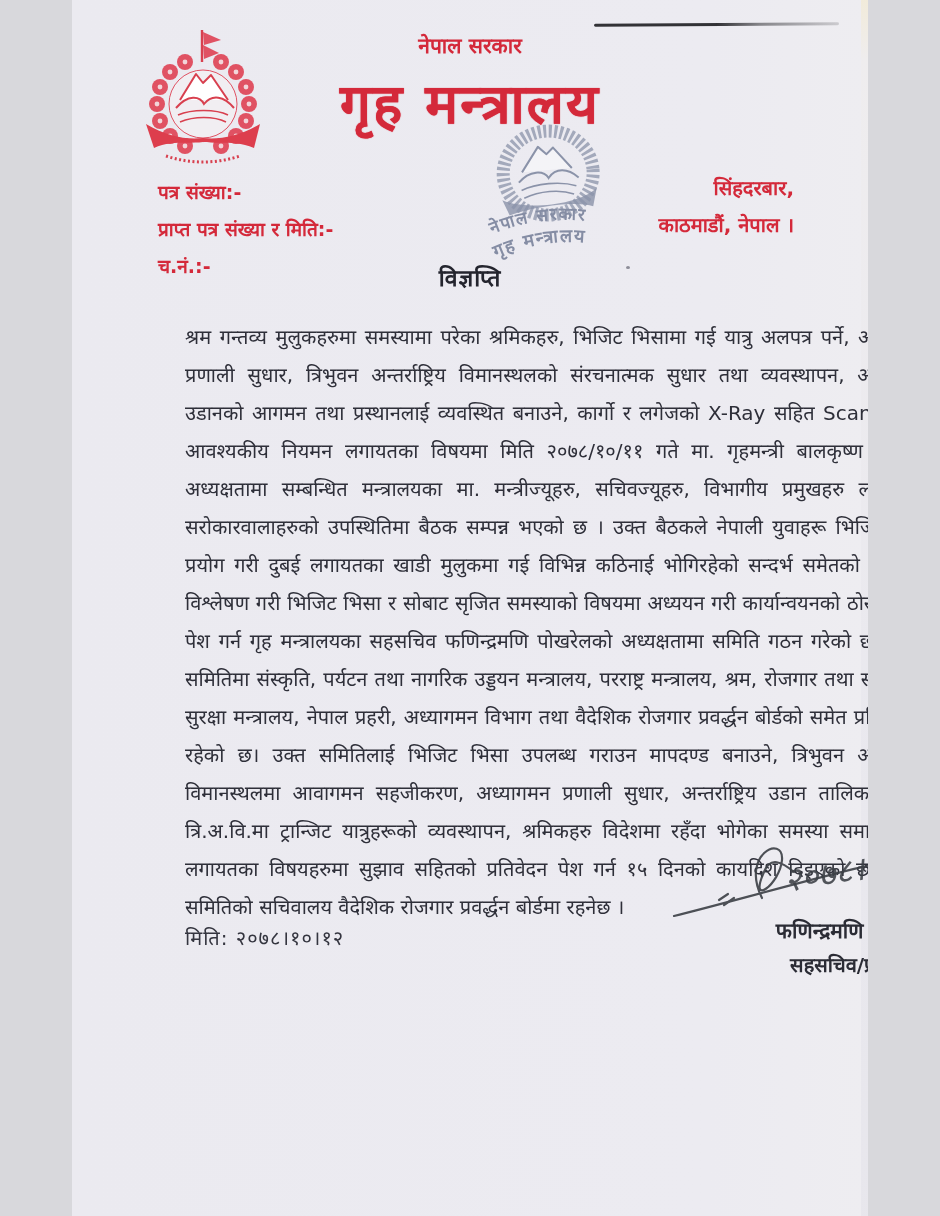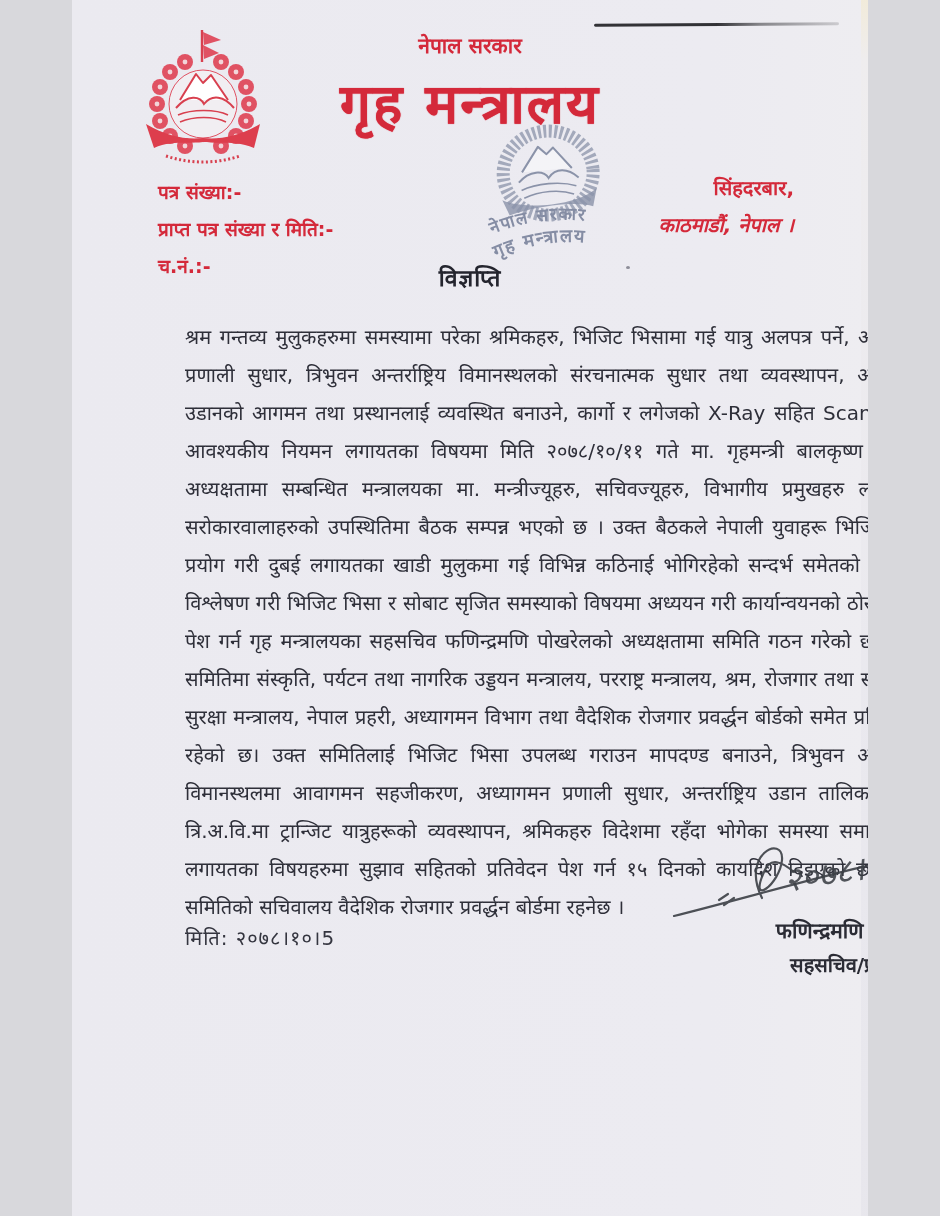--- a/index.html
+++ b/index.html
@@ -11,21 +11,21 @@
   }
   .abs{position:absolute;}
   .gov-title{left:0;right:0;top:31px;text-align:center;font-size:21px;font-weight:bold;color:#d4293a;}
   .ministry-title{left:0;right:0;top:64px;text-align:center;font-size:55px;font-weight:bold;
     color:#d4293a;letter-spacing:2px;text-shadow:0 0 1px #d4293a;}
   .emblem-svg{left:66px;top:28px;width:130px;height:140px;}
   .stamp-svg{left:390px;top:118px;width:178px;height:152px;opacity:.82;}
   .ref-row{left:86px;font-size:19px;font-weight:600;color:#d4293a;}
   .ref-row.r0{top:179px;} .ref-row.r1{top:216px;} .ref-row.r2{top:253px;}
   .addr{right:74px;text-align:right;font-size:20px;font-weight:600;color:#d4293a;}
-  .addr.a0{top:174px;} .addr.a1{top:211px;font-style:italic;}
+  .addr.a0{top:174px;} .addr.a1{top:211px;}
   .subject{left:0;right:0;top:261px;text-align:center;font-size:23px;font-weight:bold;color:#24252e;letter-spacing:1px;}
   .body-text{left:113px;top:318px;width:747px;font-size:20px;line-height:38px;
     text-align:justify;color:#2e2f39;}
   .sig-svg{left:598px;top:834px;width:300px;height:92px;}
   .sig-name{left:650px;top:916px;width:260px;text-align:center;font-size:21px;font-weight:600;color:#2b2c35;}
   .sig-role{left:650px;top:951px;width:260px;text-align:center;font-size:20px;font-weight:600;color:#2b2c35;}
   .date-line{left:113px;top:924px;font-size:20px;color:#34353f;letter-spacing:1px;}
   .scratch{left:522px;top:23px;width:245px;height:3px;border-radius:2px;transform:rotate(-.4deg);
     background:linear-gradient(90deg,#323236 0%,#323236 50%,rgba(50,50,54,.55) 68%,rgba(50,50,54,.18) 100%);}
   .speck{border-radius:50%;}
@@ -137,15 +137,15 @@
       <path d="M4,82 C70,66 190,30 296,10"></path>
       <path d="M92,64 C70,20 114,0 112,26 C110,50 78,74 94,38 C100,22 112,28 124,38"></path>
       <path d="M58,60 l-9,6"></path>
       <path d="M64,64 l-10,7"></path>
     </g>
     <text x="116" y="58" font-size="33" font-style="italic" fill="#3c4046" opacity=".88" transform="rotate(-9 116 58)">२०७८।१०।१२</text>
   </svg>
   <div class="abs sig-role">सहसचिव/प्रवक्ता</div>
   <div class="abs sig-name">फणिन्द्रमणि पोखरेल</div>
 
-  <div class="abs date-line">मिति: २०७८।१०।5</div>
+  <div class="abs date-line">मिति: २०७८।१०।१२</div>
 
 </div>
 
 </body></html>

